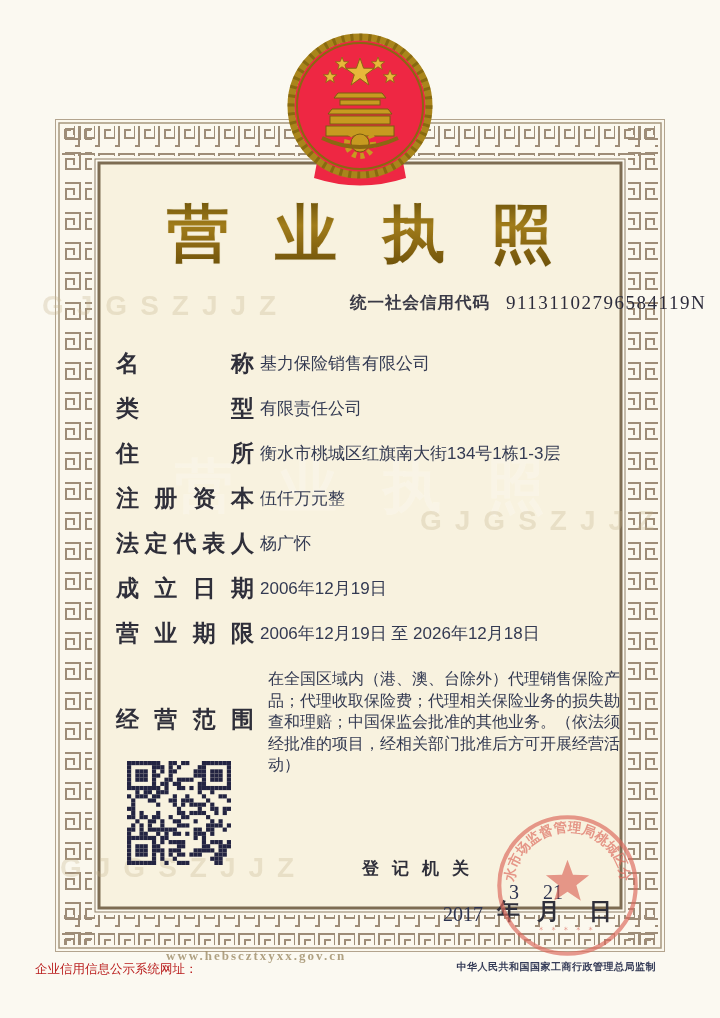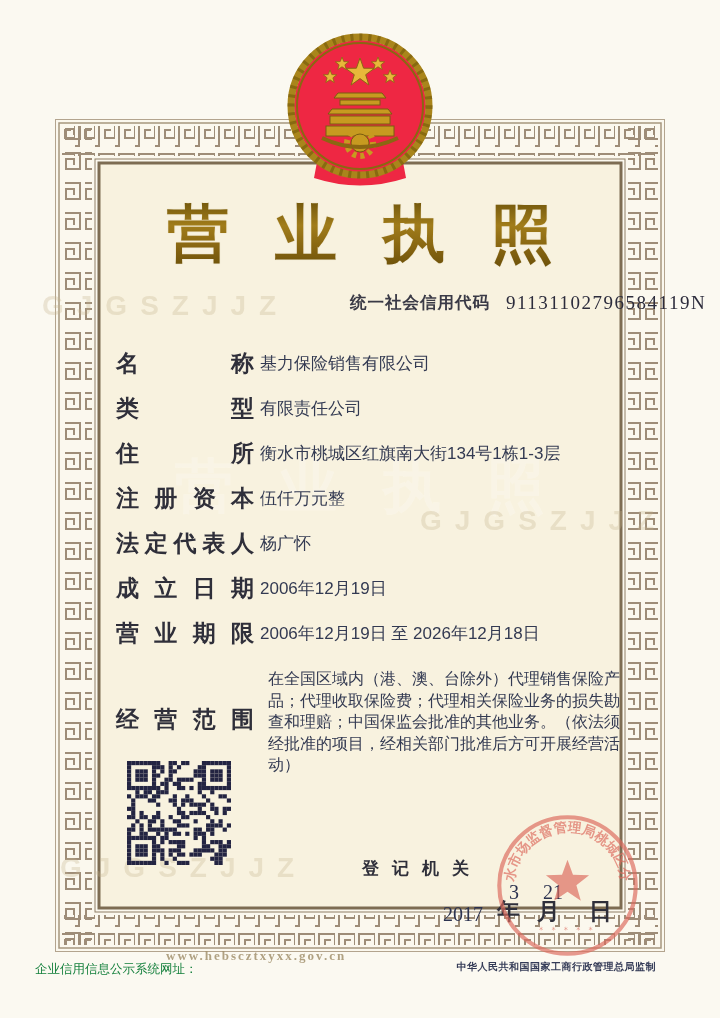--- a/index.html
+++ b/index.html
@@ -61,21 +61,21 @@
   #reg-year-c{left:497px;top:896px;}
   #reg-month-c{left:537px;top:896px;}
   #reg-day-c{left:589px;top:896px;}
   
   #seal{left:490px;top:808px;opacity:.68;z-index:5;pointer-events:none;}
   
   .border-url{
     left:166px;top:948px;font-family:"Liberation Serif",serif;font-weight:700;
     font-size:13px;letter-spacing:2px;color:#a3926f;opacity:.85;z-index:3;
   }
-  .footer-left{left:35px;top:961px;font-size:12.5px;color:#15803d;z-index:3;}
+  .footer-left{left:35px;top:961px;font-size:12.5px;color:#b91c1c;z-index:3;}
   .footer-right{right:64px;top:960px;font-size:10px;font-weight:600;color:#343b57;letter-spacing:.5px;z-index:3;}
 </style>
 </head>
 <body>
 
 <svg id="border-frame" class="abs" width="610" height="833" viewBox="0 0 610 833">
   <defs>
     <pattern id="gkh" width="20" height="30" patternUnits="userSpaceOnUse">
       <path d="M0,27 H4 V5 H20 V19 H10 V11 H16" fill="none" stroke="#9e8d78" stroke-width="2"></path>
     </pattern>

